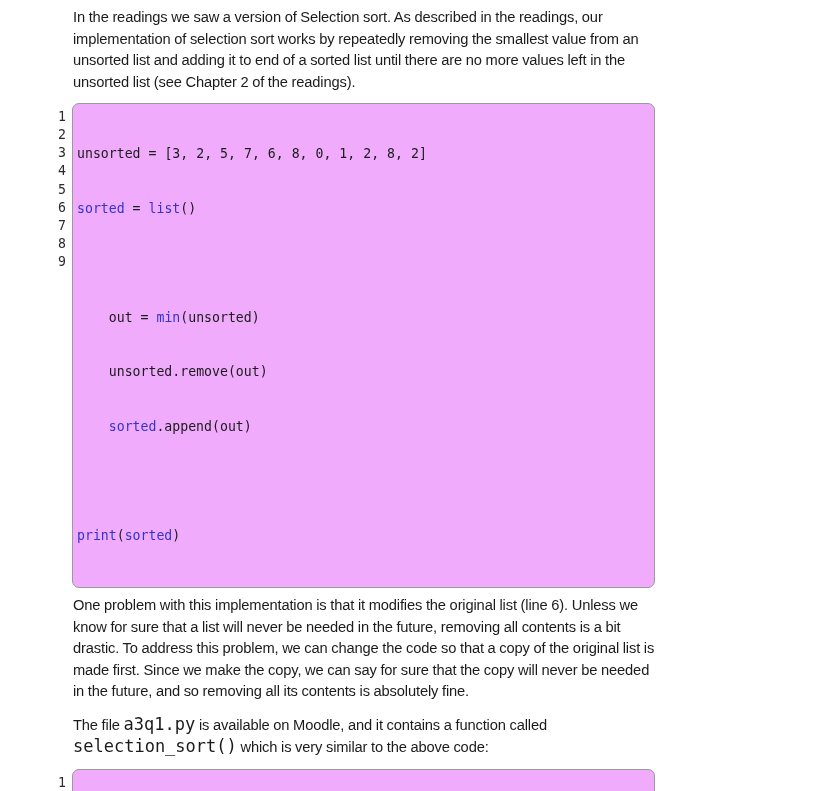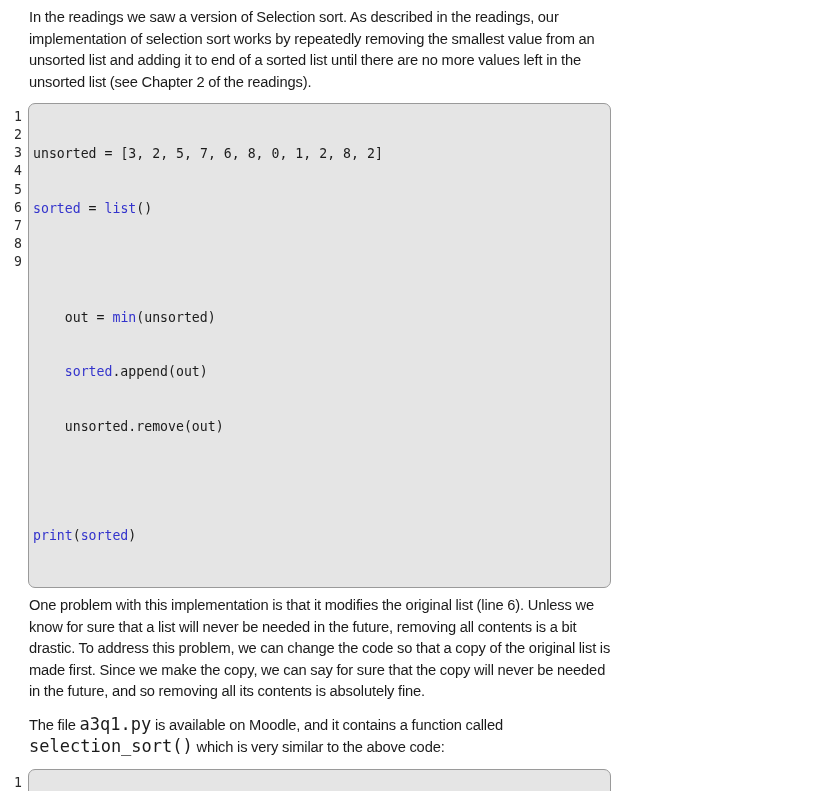--- a/index.html
+++ b/index.html
@@ -14,20 +14,21 @@
     color: #1a1a1a;
     overflow: hidden;
   }
 
   .page {
     width: 659px;
     height: 791px;
     position: relative;
     box-sizing: border-box;
     padding: 0;
+    margin-left: 44px;
   }
 
   
   .prose {
     font-family: "Liberation Sans", sans-serif;
     font-size: 14.7px;
     line-height: 21.5px;
     color: #1b1b1b;
     margin: 0;
     padding: 0 48px 0 29px;
@@ -72,21 +73,21 @@
     font-size: 13.2px;
     line-height: 18.15px;
     user-select: none;
     white-space: pre;
   }
 
   .codebox {
     flex: 1 1 auto;
     margin-left: 6px;
     margin-right: 48px;
-    background: #e5e5e5;
+    background: #f0abfc;
     border: 1px solid #9a9a9a;
     border-radius: 7px;
     padding: 5px 0 6px 4px;
     box-sizing: border-box;
     white-space: pre;
     overflow: hidden;
     color: #1b1b1b;
   }
 
   .codebox .ln { display: block; min-height: 18.15px; }
@@ -113,22 +114,22 @@
 5
 6
 7
 8
 9</div>
     <div class="codebox">
       <span class="ln"><span class="nm">unsorted</span> <span class="op">=</span> <span class="op">[</span><span class="nu">3</span><span class="op">,</span> <span class="nu">2</span><span class="op">,</span> <span class="nu">5</span><span class="op">,</span> <span class="nu">7</span><span class="op">,</span> <span class="nu">6</span><span class="op">,</span> <span class="nu">8</span><span class="op">,</span> <span class="nu">0</span><span class="op">,</span> <span class="nu">1</span><span class="op">,</span> <span class="nu">2</span><span class="op">,</span> <span class="nu">8</span><span class="op">,</span> <span class="nu">2</span><span class="op">]</span></span>
       <span class="ln"><span class="bi">sorted</span> <span class="op">=</span> <span class="bi">list</span><span class="op">()</span></span>
       <span class="ln"> </span>
       <span class="ln">    <span class="nm">out</span> <span class="op">=</span> <span class="bi">min</span><span class="op">(</span><span class="nm">unsorted</span><span class="op">)</span></span>
+      <span class="ln">    <span class="nm">unsorted</span><span class="op">.</span><span class="nm">remove</span><span class="op">(</span><span class="nm">out</span><span class="op">)</span></span>
       <span class="ln">    <span class="bi">sorted</span><span class="op">.</span><span class="nm">append</span><span class="op">(</span><span class="nm">out</span><span class="op">)</span></span>
-      <span class="ln">    <span class="nm">unsorted</span><span class="op">.</span><span class="nm">remove</span><span class="op">(</span><span class="nm">out</span><span class="op">)</span></span>
       <span class="ln"> </span>
       <span class="ln"><span class="bi">print</span><span class="op">(</span><span class="bi">sorted</span><span class="op">)</span></span>
     </div>
   </div>
 
   <p class="prose p-problem">One problem with this implementation is that it modifies the original list (line 6). Unless we know for sure that a list will never be needed in the future, removing all contents is a bit drastic. To address this problem, we can change the code so that a copy of the original list is made first. Since we make the copy, we can say for sure that the copy will never be needed in the future, and so removing all its contents is absolutely fine.</p>
 
   <p class="prose"><span>The file </span><code class="ic">a3q1.py</code><span> is available on Moodle, and it contains a function called </span><code class="ic">selection_sort()</code><span> which is very similar to the above code:</span></p>
 
   <div class="codeblock cb-2">

